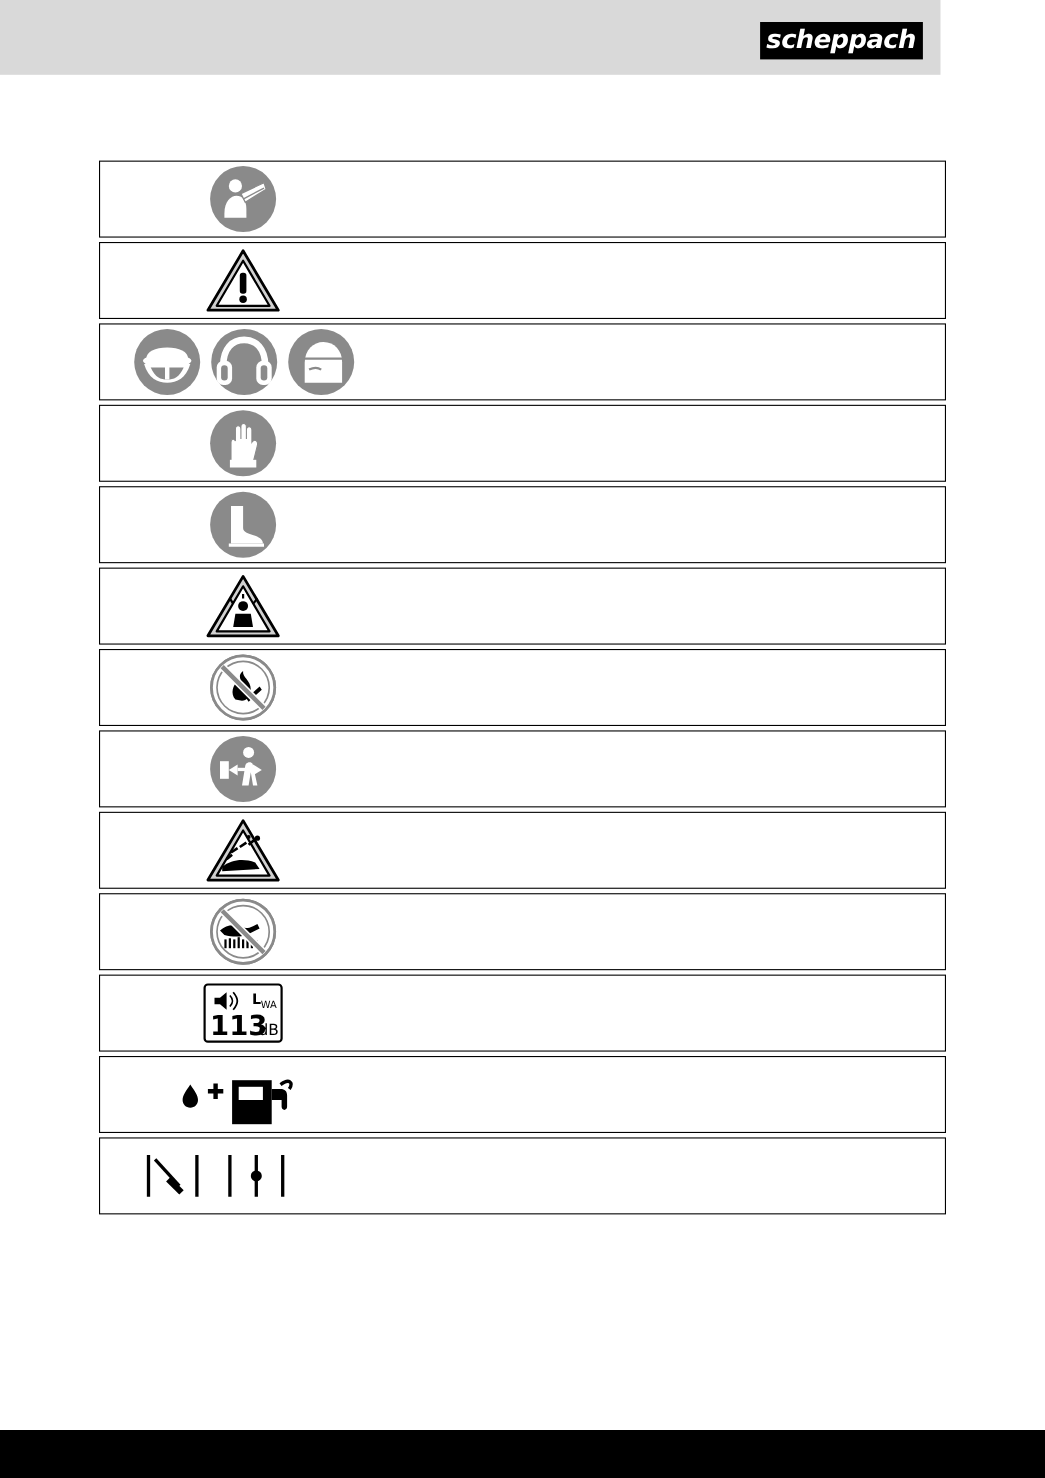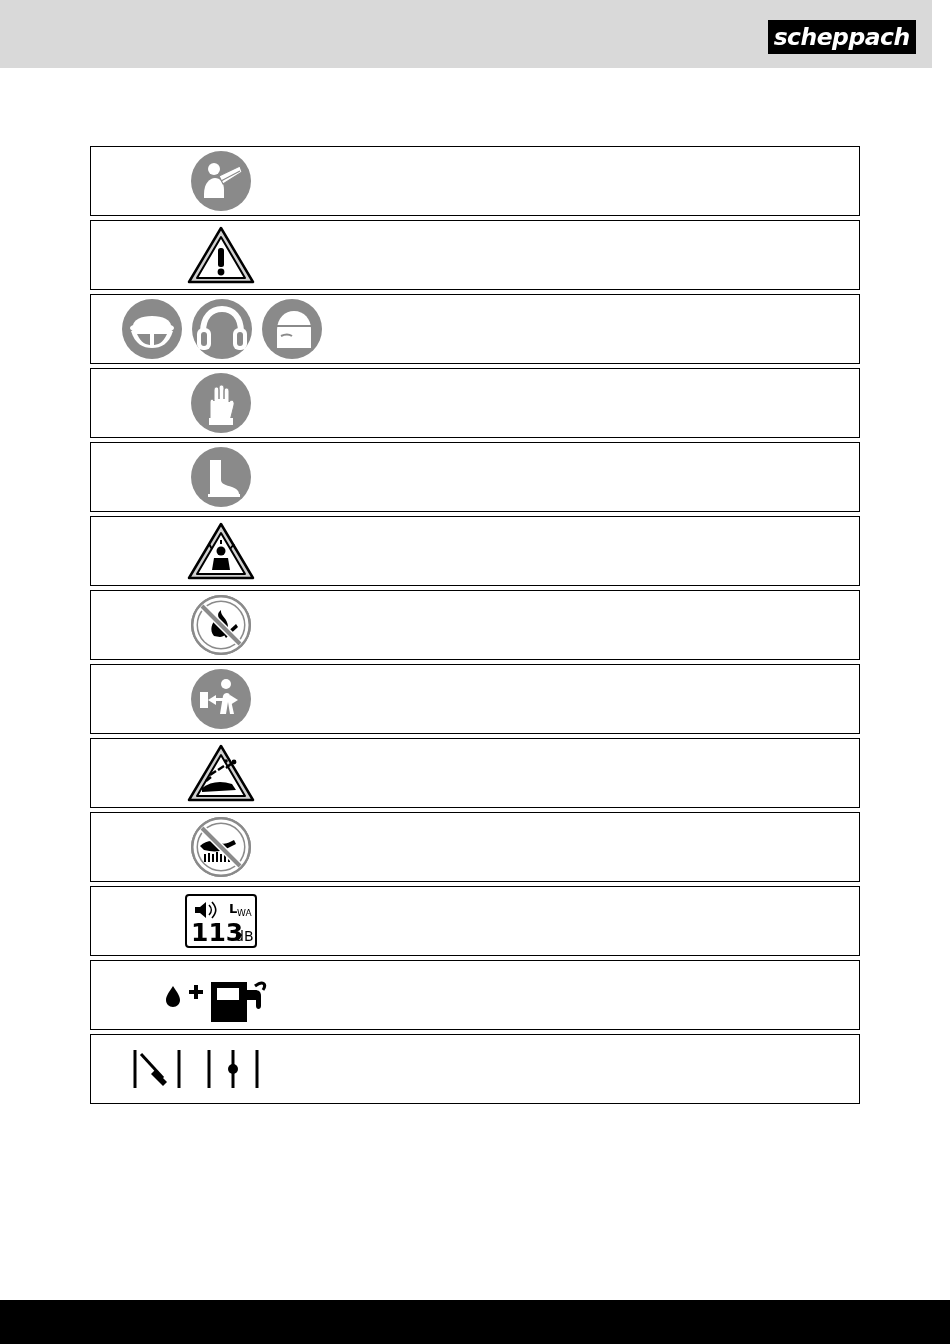--- a/index.html
+++ b/index.html
@@ -13,21 +13,21 @@
     position: relative;
     font-family: "Liberation Sans", sans-serif;
     overflow: hidden;
   }
 
   
   .header-band {
     position: absolute;
     top: 0;
     left: 0;
-    width: 932px;
+    width: 855px;
     height: 68px;
     background: #d9d9d9;
   }
   .brand-logo {
     position: absolute;
     top: 20px;
     right: 16px;
     width: 148px;
     height: 34px;
     background: #000000;

